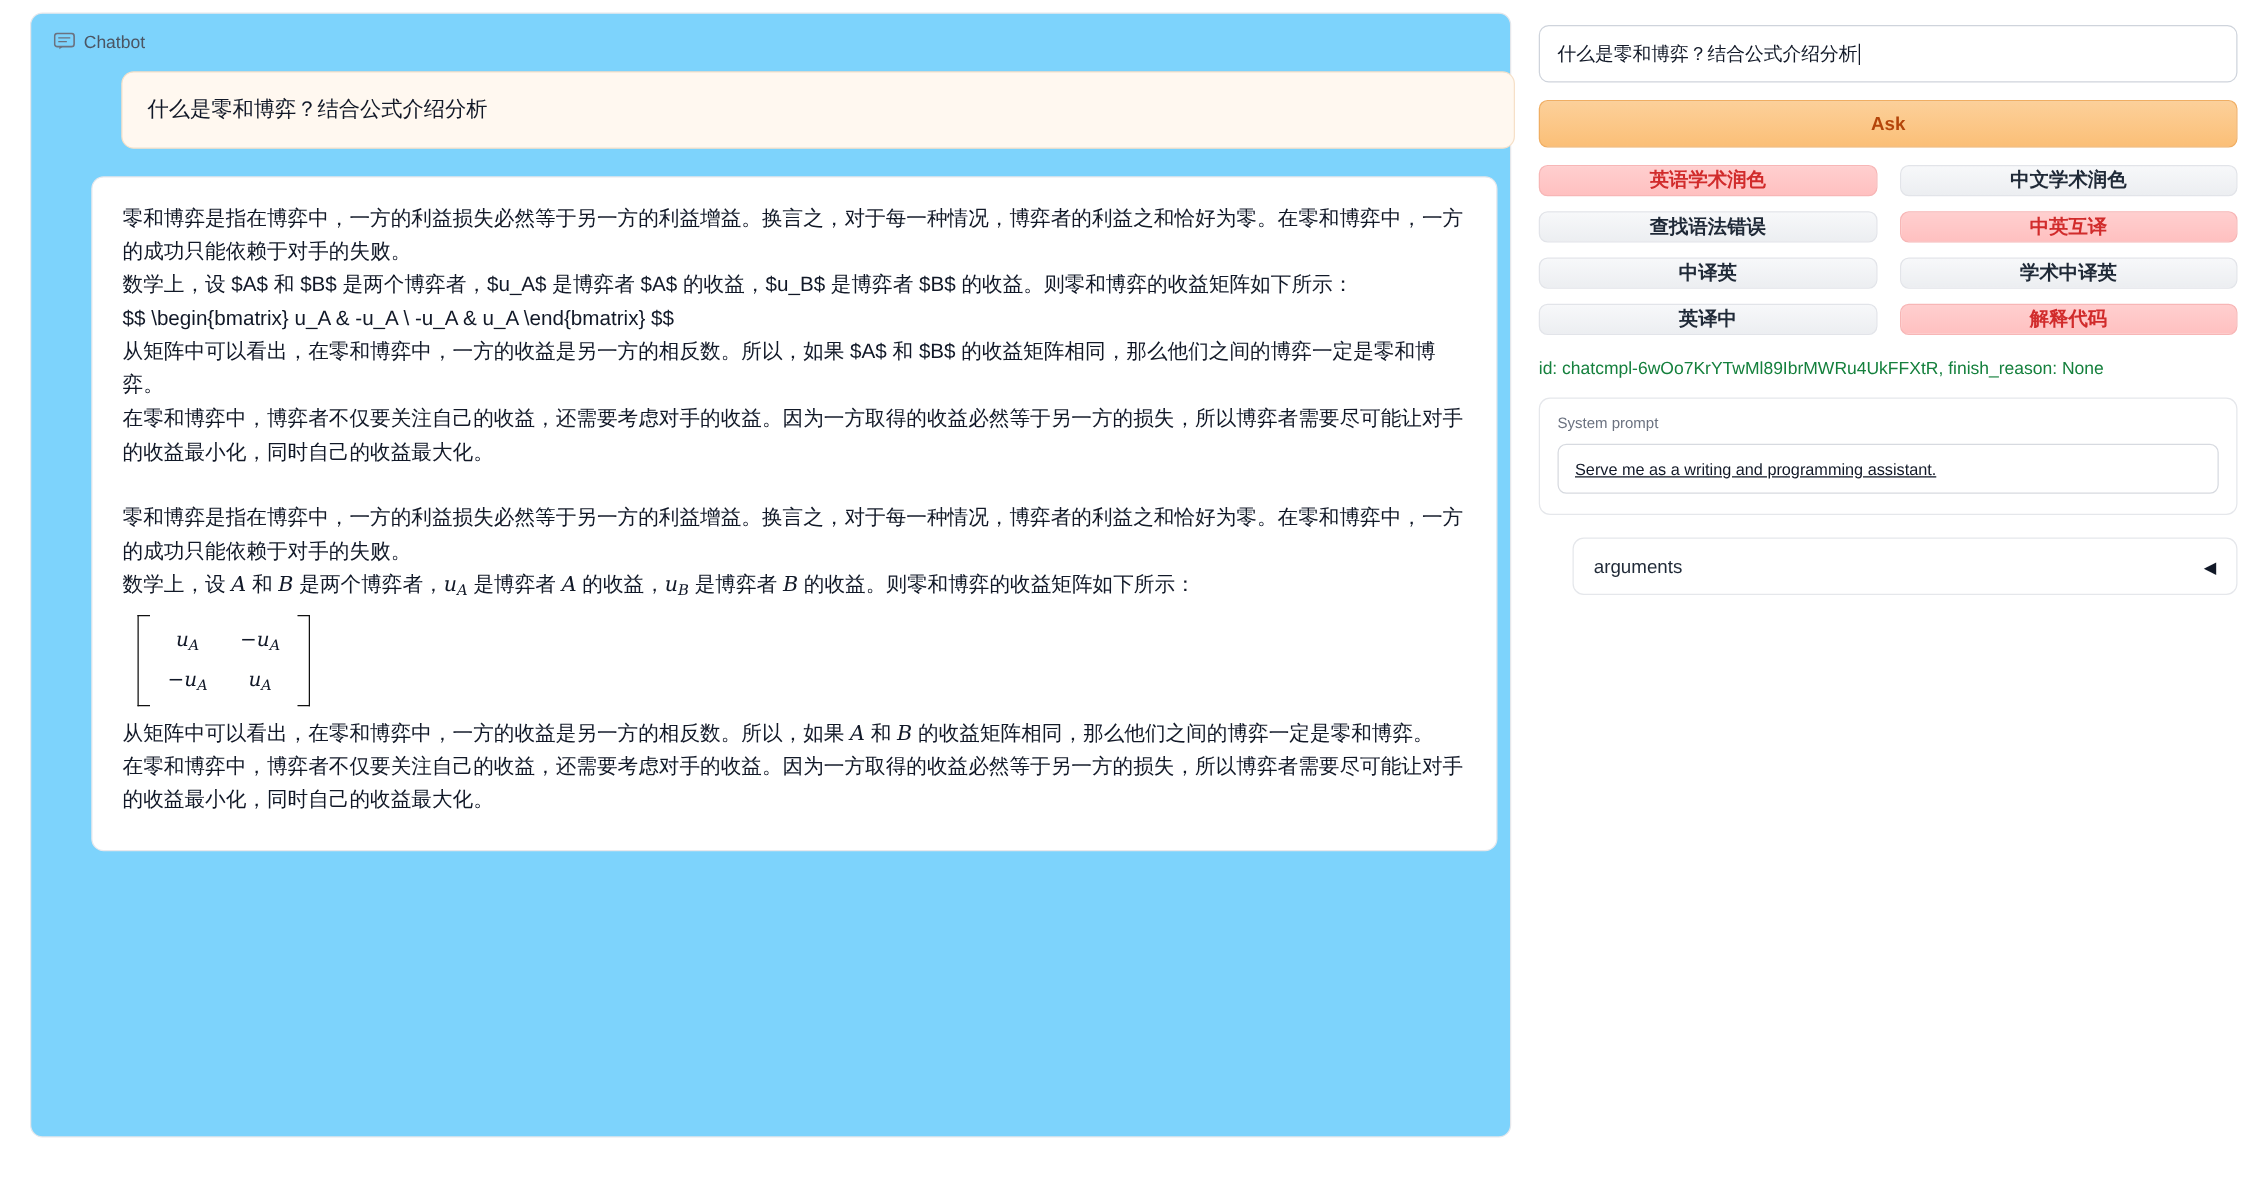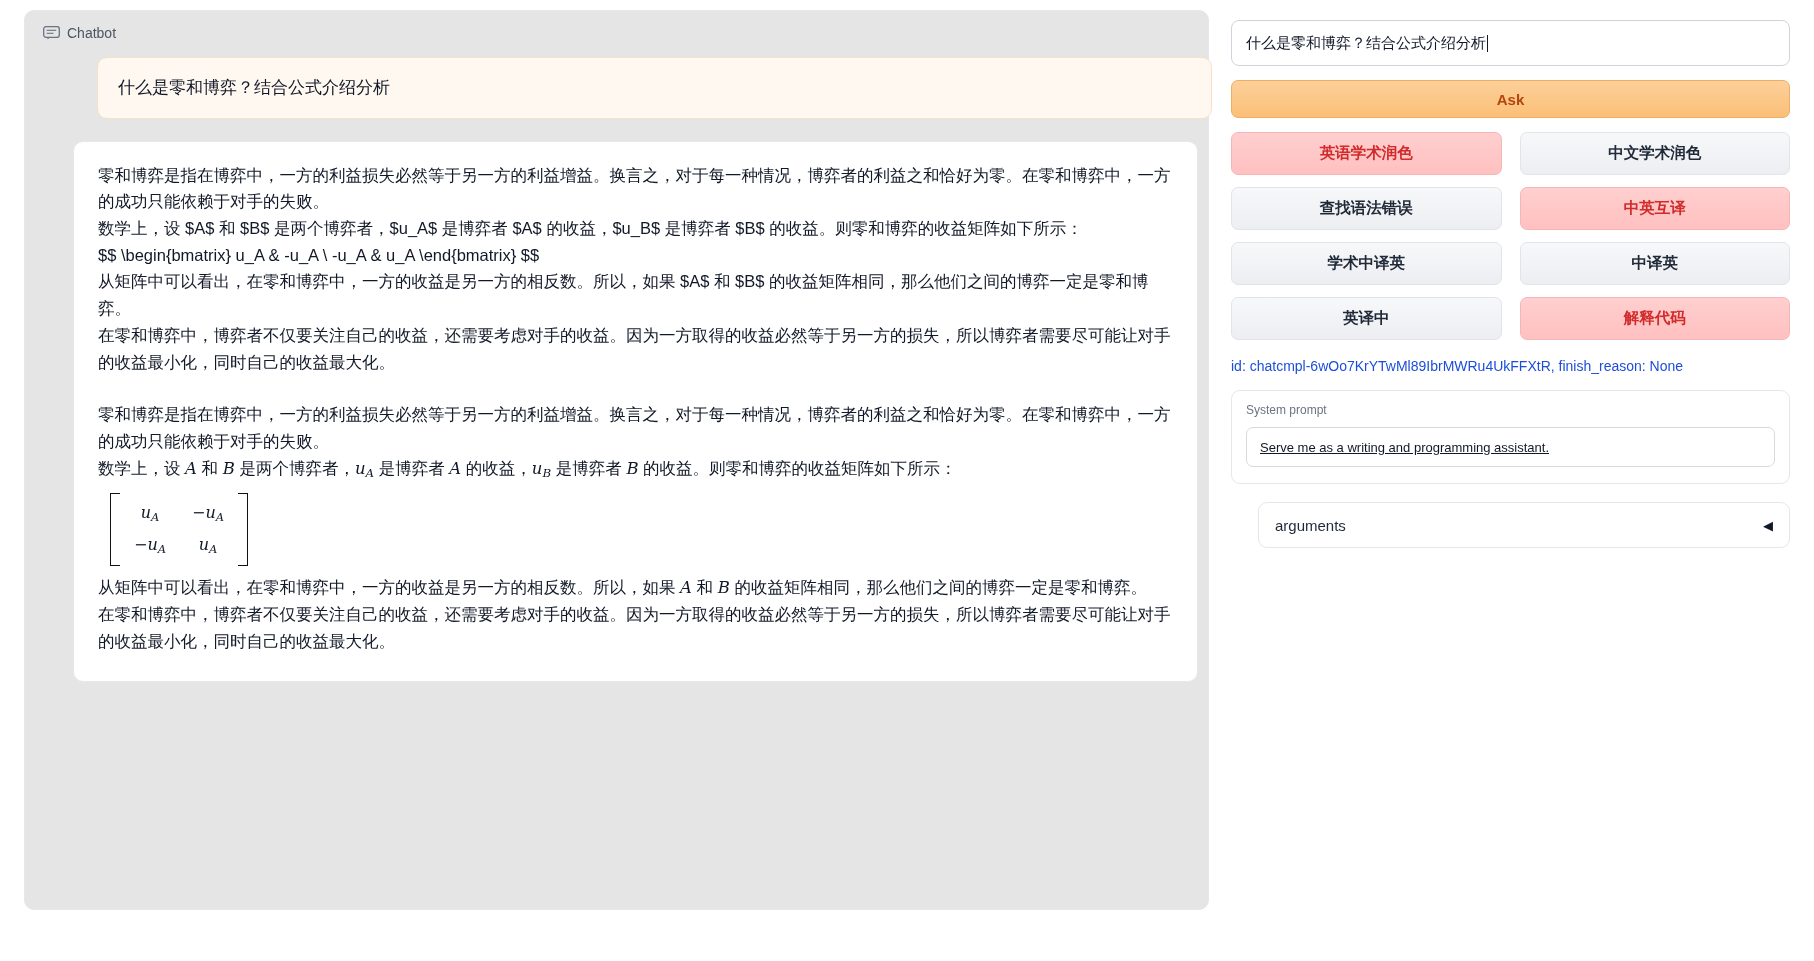--- a/index.html
+++ b/index.html
@@ -19,21 +19,21 @@
     display: flex;
     padding: 10px 24px 0 24px;
     gap: 22px;
   }
 
   
   .chat-panel {
     width: 1185px;
     border: 1px solid #e5e7eb;
     border-radius: 10px;
-    background: #e5e5e5;
+    background: #7dd3fc;
     padding: 10px 12px 12px 12px;
     height: 900px;
     position: relative;
   }
   .chat-label {
     display: inline-flex;
     align-items: center;
     gap: 7px;
     font-size: 14px;
     color: #4b5563;
@@ -147,42 +147,42 @@
     cursor: pointer;
   }
 
   .btn-grid {
     margin-top: 14px;
     display: grid;
     grid-template-columns: 1fr 1fr;
     gap: 12px 18px;
   }
   .fn-btn {
-    height: 43px;
+    height: 25px;
     border-radius: 7px;
     display: flex;
     align-items: center;
     justify-content: center;
     font-size: 15.5px;
     font-weight: bold;
     cursor: pointer;
     border: 1px solid #e2e4e9;
     background: linear-gradient(180deg, #f7f8fa 0%, #eceef1 100%);
     color: #1f2937;
   }
   .fn-btn.hot {
     border: 1px solid #f7b6b6;
     background: linear-gradient(180deg, #ffcfcf 0%, #ffc0c0 100%);
     color: #d12b2b;
   }
 
   .meta-line {
     margin-top: 18px;
     font-size: 14px;
-    color: #1d4ed8;
+    color: #15803d;
   }
 
   .sys-card {
     margin-top: 16px;
     border: 1px solid #e5e7eb;
     border-radius: 9px;
     padding: 12px 14px 16px 14px;
     background: #ffffff;
   }
   .sys-label {
@@ -288,22 +288,22 @@
         <span class="caret"></span>
     </div>
 
     <div class="ask-btn">Ask</div>
 
     <div class="btn-grid">
       <div class="fn-btn hot">英语学术润色</div>
       <div class="fn-btn">中文学术润色</div>
       <div class="fn-btn">查找语法错误</div>
       <div class="fn-btn hot">中英互译</div>
+      <div class="fn-btn">中译英</div>
       <div class="fn-btn">学术中译英</div>
-      <div class="fn-btn">中译英</div>
       <div class="fn-btn">英译中</div>
       <div class="fn-btn hot">解释代码</div>
     </div>
 
     <div class="meta-line">id: chatcmpl-6wOo7KrYTwMl89IbrMWRu4UkFFXtR, finish_reason: None</div>
 
     <div class="sys-card">
       <div class="sys-label">System prompt</div>
       <div class="sys-input">Serve me as a writing and programming assistant.</div>
     </div>

